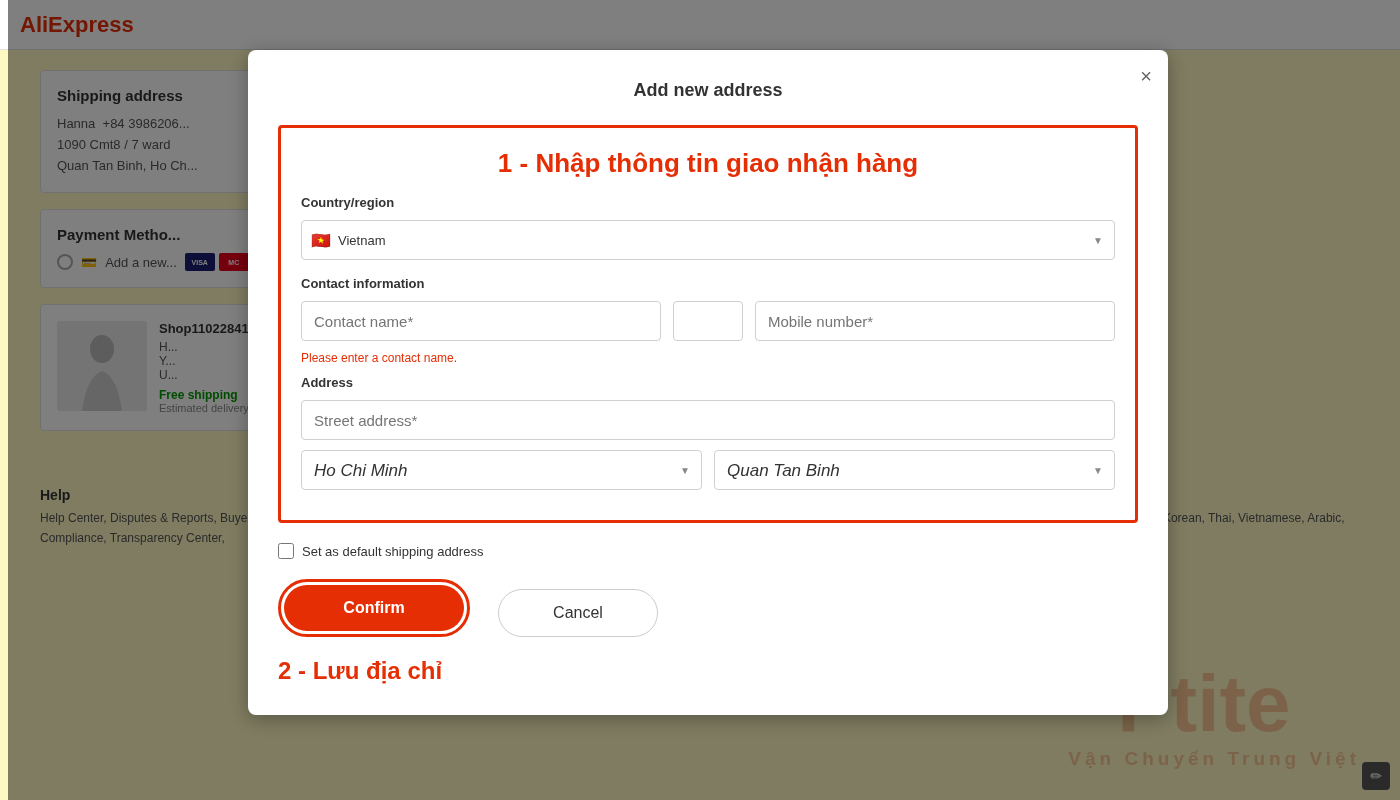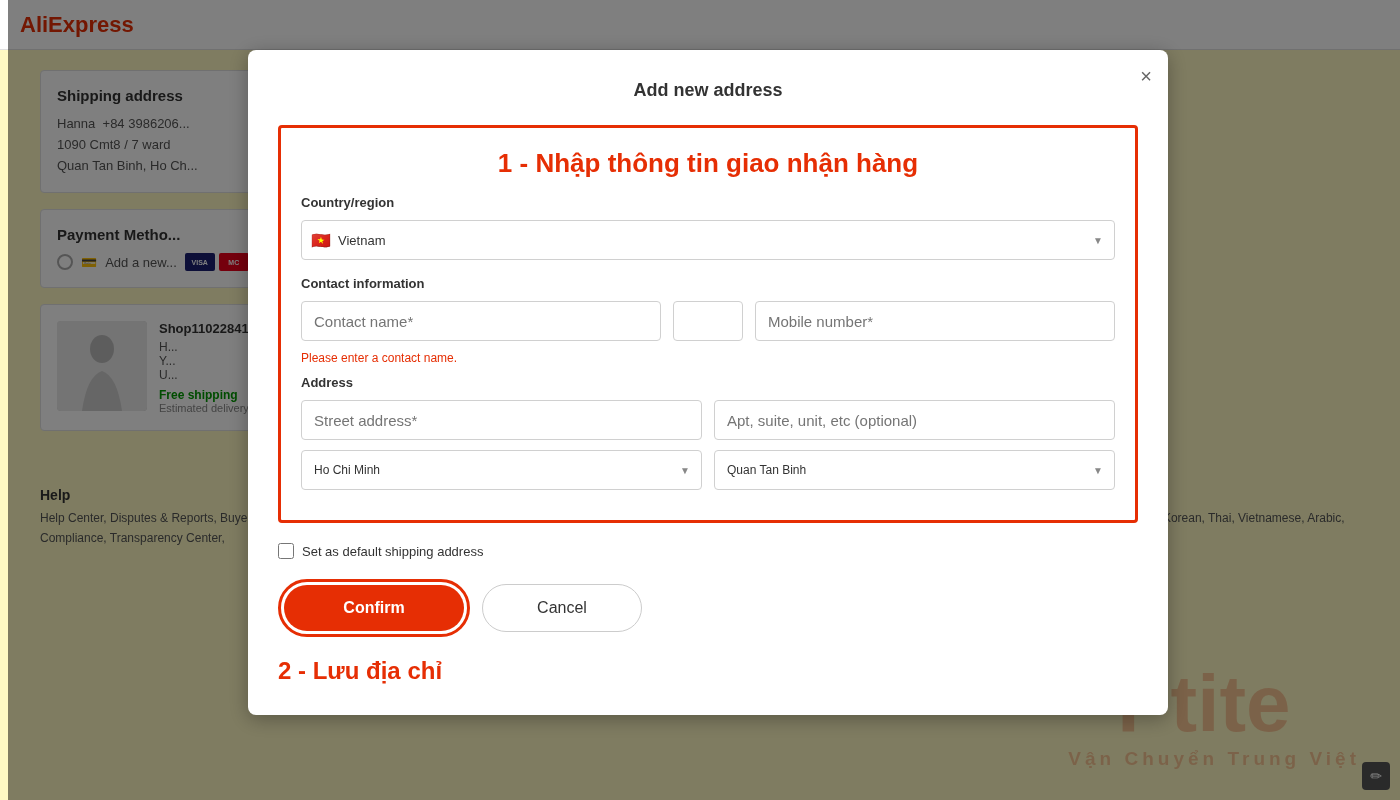--- a/index.html
+++ b/index.html
@@ -401,25 +401,26 @@
       flex: 1;
       position: relative;
     }
 
     .city-select-wrap select {
       width: 100%;
       height: 40px;
       border: 1px solid #d0d0d0;
       border-radius: 4px;
       padding: 0 28px 0 12px;
-      font-size: 12px;
+      font-size: 17px;
       color: #333;
       background: #fff;
       appearance: none;
       cursor: pointer;
+      font-style: italic;
     }
 
     .city-select-wrap::after {
       content: '▼';
       position: absolute;
       right: 12px;
       top: 50%;
       transform: translateY(-50%);
       font-size: 10px;
       color: #888;
@@ -441,22 +442,22 @@
     }
 
     .checkbox-label {
       font-size: 13px;
       color: #333;
     }
 
     
     .button-row {
       display: flex;
-      gap: 12px;
-      align-items: center;
+      gap: 28px;
+      align-items: flex-end;
       margin-bottom: 20px;
     }
 
     .confirm-btn-wrapper {
       border: 3px solid #e62e04;
       border-radius: 30px;
       padding: 3px;
     }
 
     .confirm-btn {
@@ -672,21 +673,20 @@
         <div class="form-row">
           <input class="form-input" type="text" placeholder="Contact name*" style="">
           <input class="phone-prefix" type="text" style="flex: 0 0 70px;">
           <input class="form-input" type="text" placeholder="Mobile number*" style="">
         </div>
         <div class="error-text">Please enter a contact name.</div>
 
         <div class="address-section-label">Address</div>
         <div class="form-row">
           <input class="form-input" type="text" placeholder="Street address*" style="">
-          <input class="form-input" type="text" placeholder="Apt, suite, unit, etc (optional)" style="">
         </div>
         <div class="city-row">
           <div class="city-select-wrap">
             <select>
               <option>Ho Chi Minh</option>
             </select>
             
           </div>
           <div class="city-select-wrap">
             <select>

